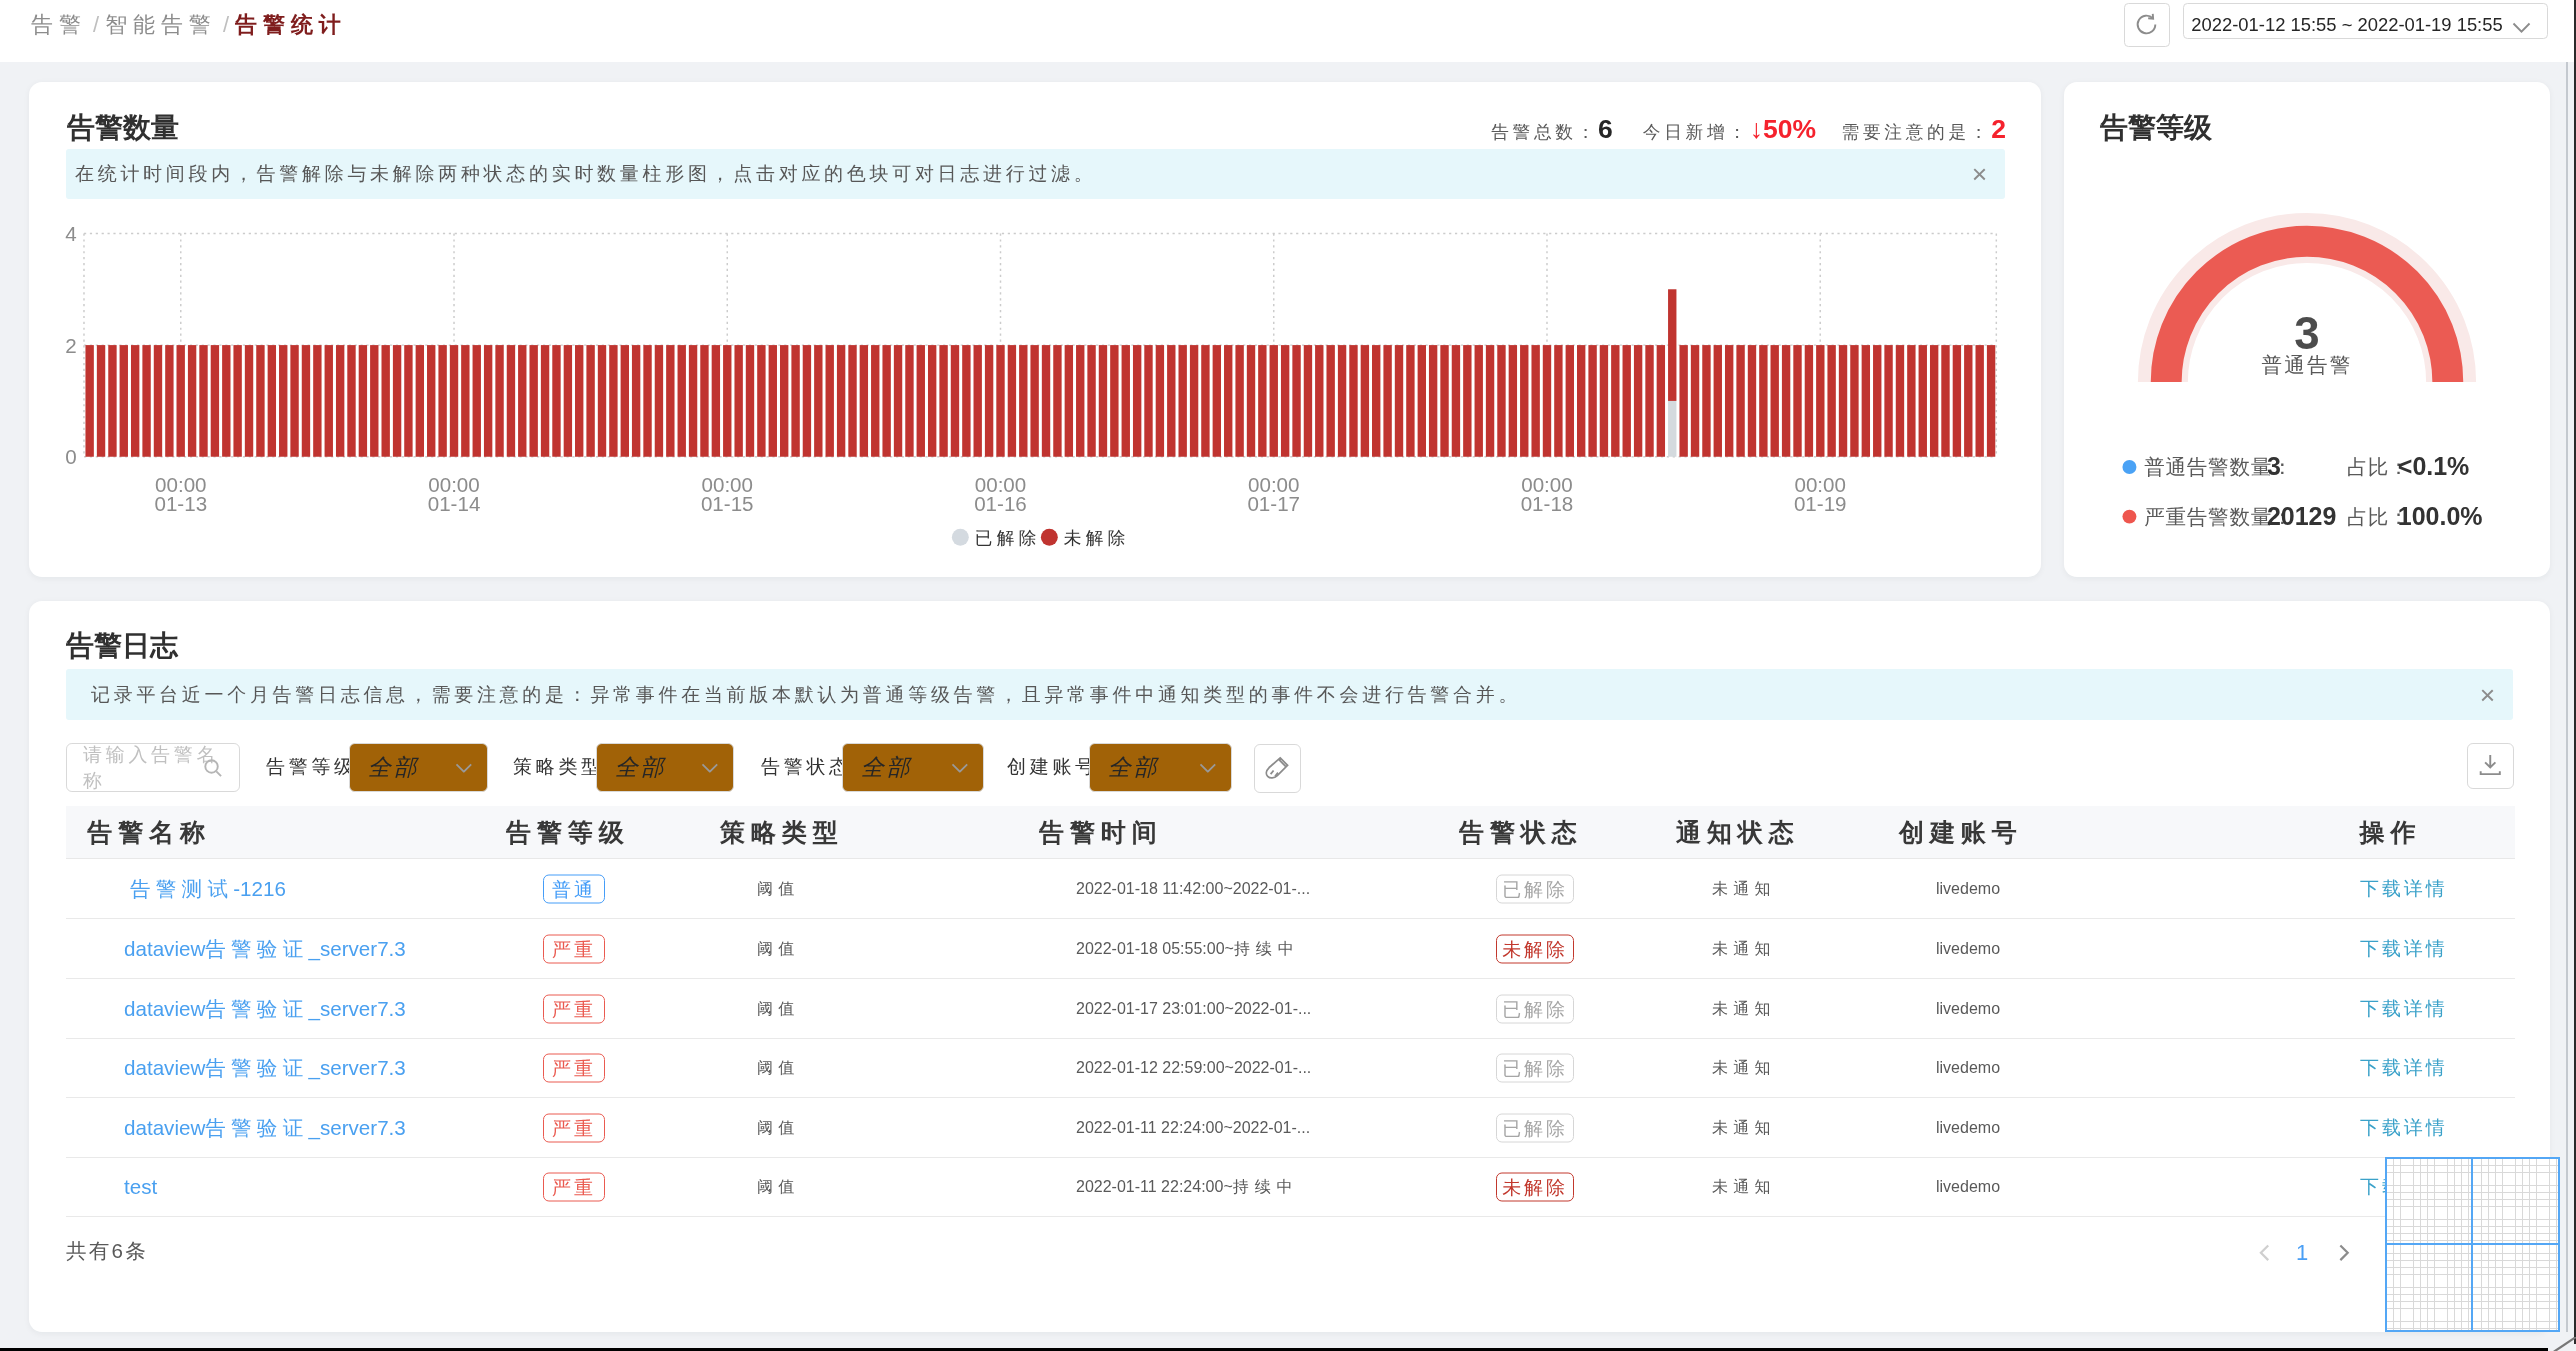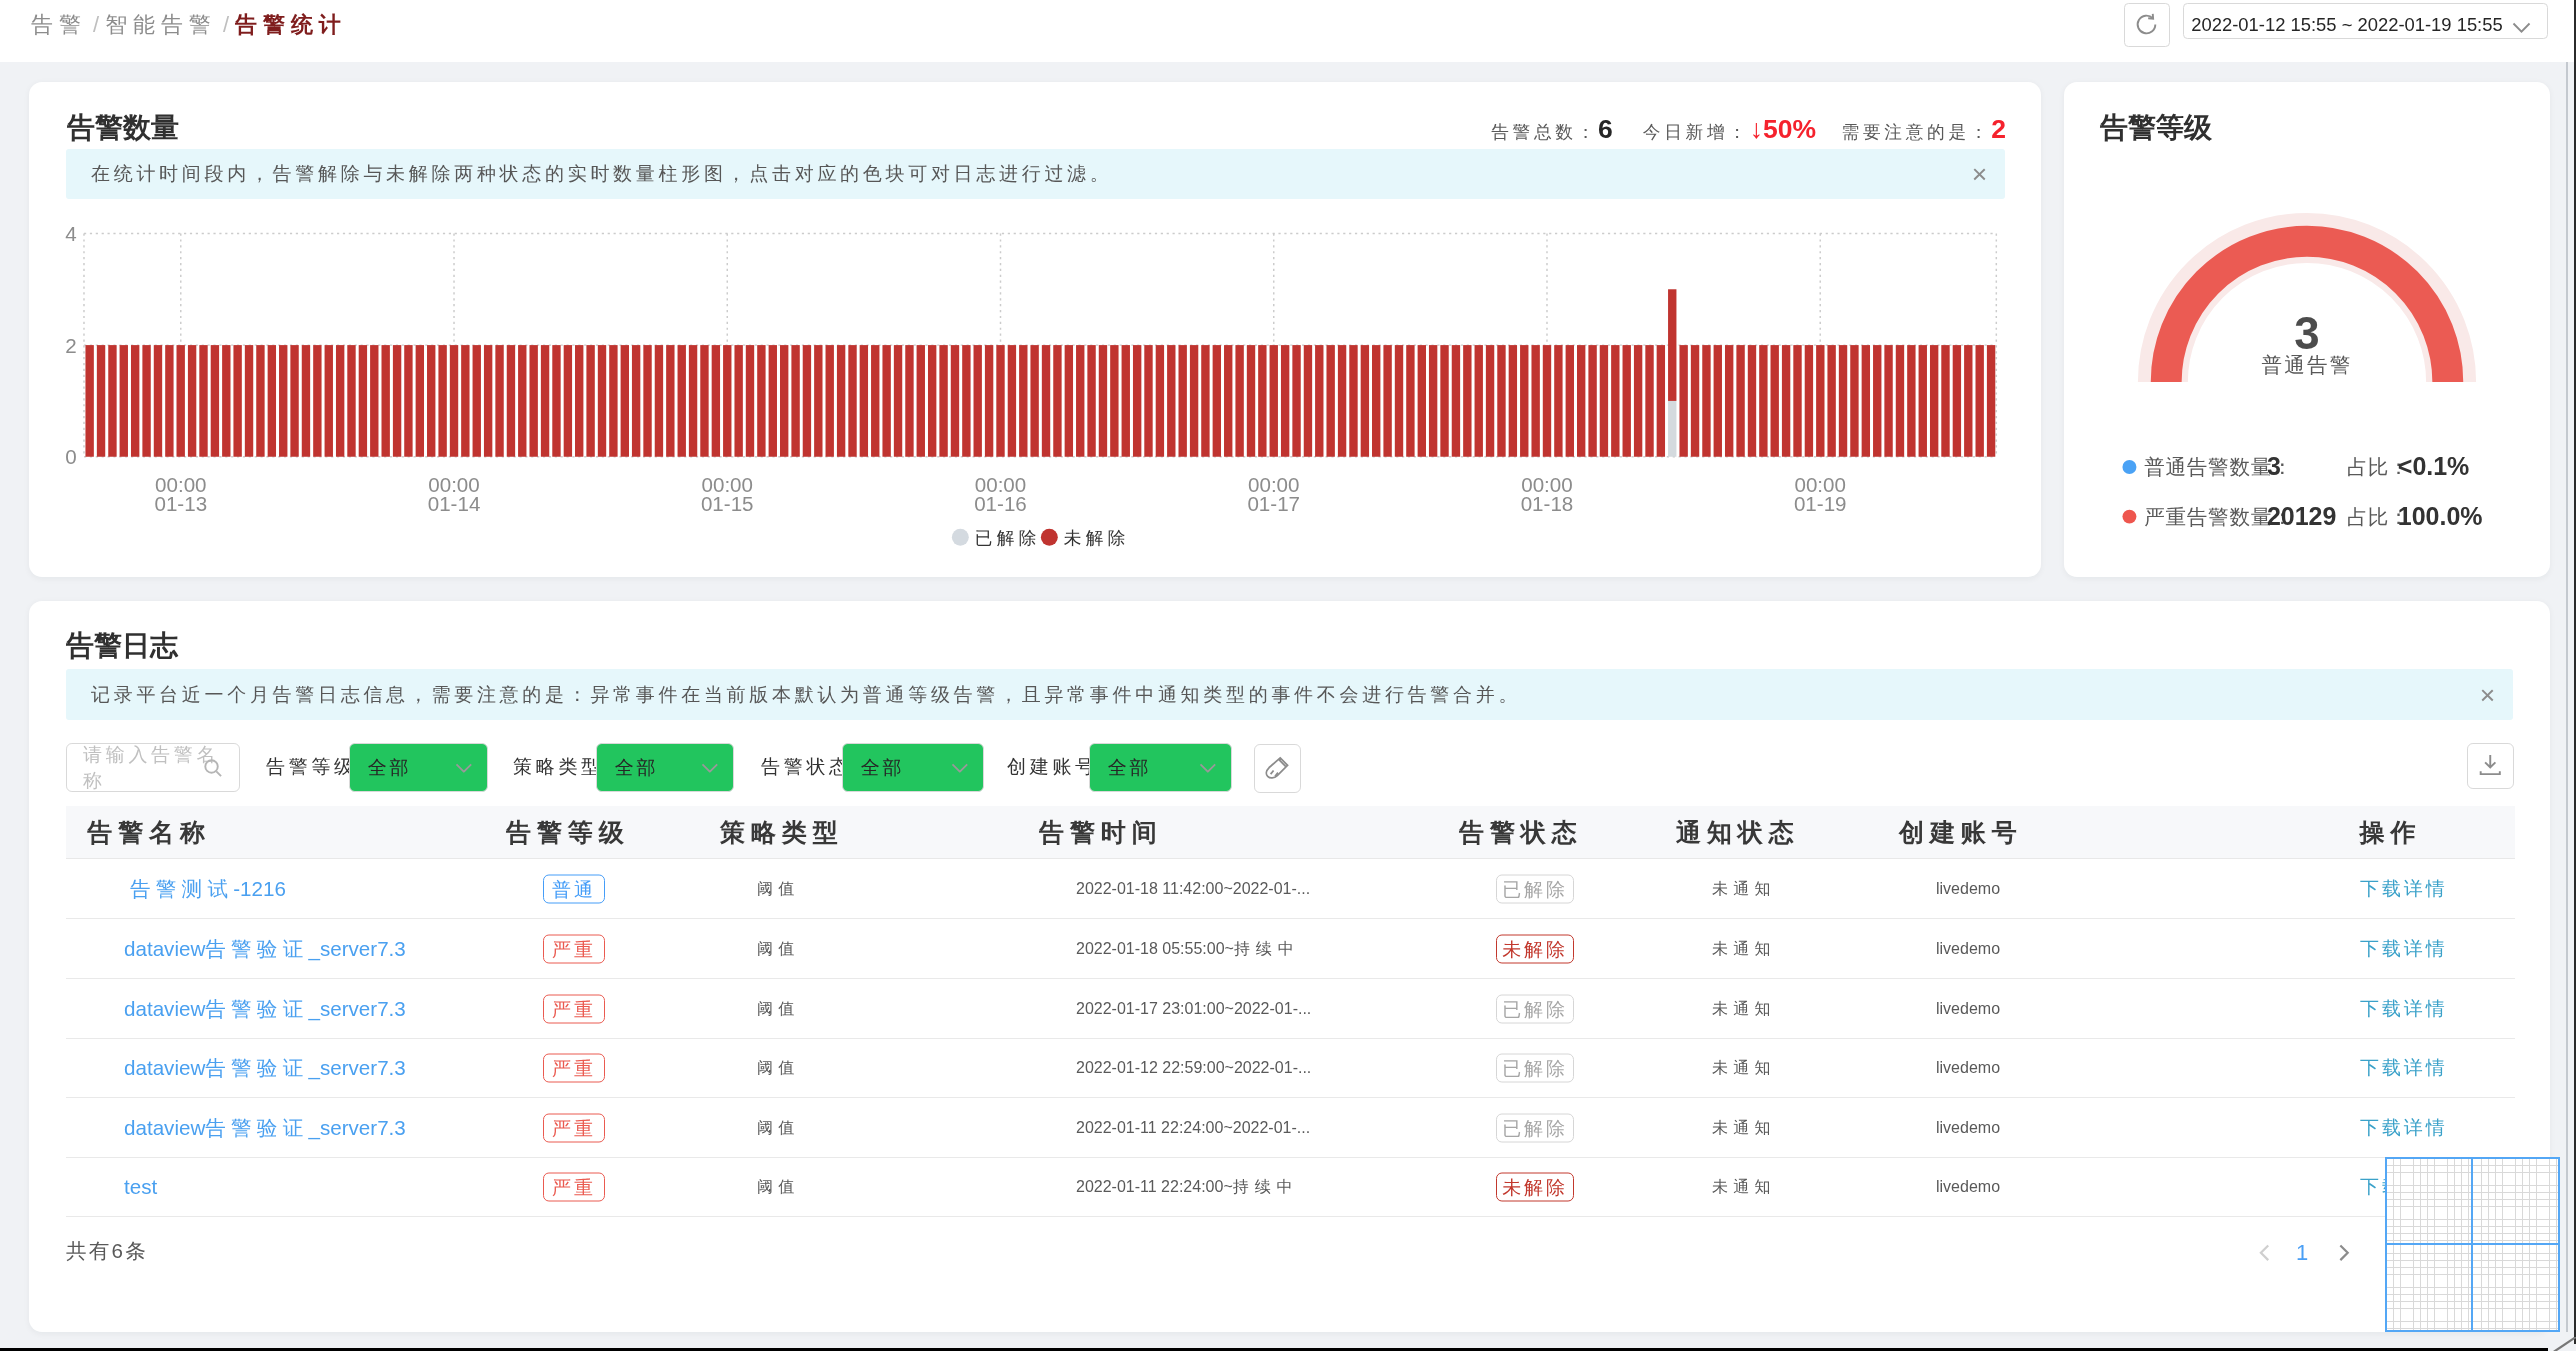--- a/index.html
+++ b/index.html
@@ -2,21 +2,21 @@
 <html style="font-size:11.8px"><head><meta charset="utf-8">
 <style>
 * { margin:0; padding:0; box-sizing:border-box; }
 html,body { width:2576px; height:1351px; background:#f0f2f5; font-family:"Liberation Sans",sans-serif; position:relative; overflow:hidden; }
 .abs { position:absolute; }
 .zh { letter-spacing:5.2px; }
 .card { position:absolute; background:#fff; border-radius:13px; box-shadow:0 1.5px 5.9px rgba(29,35,41,0.05); }
 .ctitle { position:absolute; font-size:28px; font-weight:bold; color:#303030; letter-spacing:0; }
 .banner { position:absolute; background:#e6f7fb; border-radius:2.9px; display:flex; align-items:center; font-size:19px; color:#575757; letter-spacing:3.7px; }
 .banner .x { position:absolute; right:17.7px; top:50%; transform:translateY(-50%); color:#8c8c8c; font-size:26.5px; line-height:1; letter-spacing:0; }
-.sel { position:absolute; border:1.5px solid #d9d9d9; border-radius:5.9px; background:#22c55e; display:flex; align-items:center; font-size:19px; color:#262626; padding-left:17.7px; letter-spacing:2.9px; }
+.sel { position:absolute; border:1.5px solid #d9d9d9; border-radius:5.9px; background:#a16207; display:flex; align-items:center; font-size:23px; color:#262626; padding-left:17.7px; letter-spacing:2.9px;font-style:italic; }
 .sel svg, .inp svg { position:absolute; right:14.7px; top:50%; transform:translateY(-50%); }
 .flabel { position:absolute; font-size:19px; color:#333; top:50%; letter-spacing:3.7px; }
 .tag { position:absolute; top:50%; transform:translateY(-50%); border:1.5px solid; border-radius:5.9px; font-size:19px; height:29px; line-height:27px; text-align:center; letter-spacing:2.9px; }
 .tag.blue { color:#459df8; border-color:#459df8; width:62px; }
 .tag.red  { color:#ea5a50; border-color:#ea5a50; width:62px; }
 .tag.grey { color:#a6a6a6; border-color:#d6d6d6; width:78px; background:#fff; }
 .tag.dred { color:#c2382d; border-color:#c2382d; width:78px; }
 .trow { position:absolute; left:37px; width:2449px; border-bottom:1.5px solid #e9e9e9; }
 .trow .cell, .trow .lnk, .trow .tag { position:absolute; top:50%; }
 .trow .cell { transform:translateY(-50%); font-size:16px; color:#595959;text-align:right; }
@@ -44,21 +44,21 @@
   </div>
 </div>
 
 <div class="card" style="left:29px;top:82px;width:2012px;height:495px;">
   <div class="ctitle" style="left:38px;top:26.5px;">告警数量</div>
   <div class="abs" style="right:35px;top:32px;font-size:17.7px;color:#595959;white-space:nowrap;">
     <span style="letter-spacing:3.7px">告警总数：</span><b style="font-size:26.5px;color:#262626;">6</b>
     <span style="display:inline-block;width:25px;"></span><span style="letter-spacing:3.7px">今日新增：</span><b style="font-size:26.5px;color:#f5222d;">↓50%</b>
     <span style="display:inline-block;width:20.6px;"></span><span style="letter-spacing:3.7px">需要注意的是：</span><b style="font-size:26.5px;color:#f5222d;">2</b>
   </div>
-  <div class="banner" style="left:37px;top:67px;width:1939px;height:50px;padding-left:25px;">
+  <div class="banner" style="left:37px;top:67px;width:1939px;height:50px;padding-left:9px;">
     在统计时间段内，告警解除与未解除两种状态的实时数量柱形图，点击对应的色块可对日志进行过滤。
     <span class="x">×</span>
   </div>
   <svg class="abs" style="left:0;top:0;" width="2012" height="495" viewBox="0 0 2734 673">
     <text x="64" y="216" text-anchor="end" font-size="28" fill="#8c8c8c">4</text>
     <text x="64" y="368" text-anchor="end" font-size="28" fill="#8c8c8c">2</text>
     <text x="64" y="520" text-anchor="end" font-size="28" fill="#8c8c8c">0</text>
 <line x1="74.0" y1="206" x2="74.0" y2="509.5" stroke="#ccc" stroke-width="2" stroke-dasharray="3 5"></line>
 <line x1="205.6" y1="206" x2="205.6" y2="509.5" stroke="#ccc" stroke-width="2" stroke-dasharray="3 5"></line>
 <line x1="577.1" y1="206" x2="577.1" y2="509.5" stroke="#ccc" stroke-width="2" stroke-dasharray="3 5"></line>

